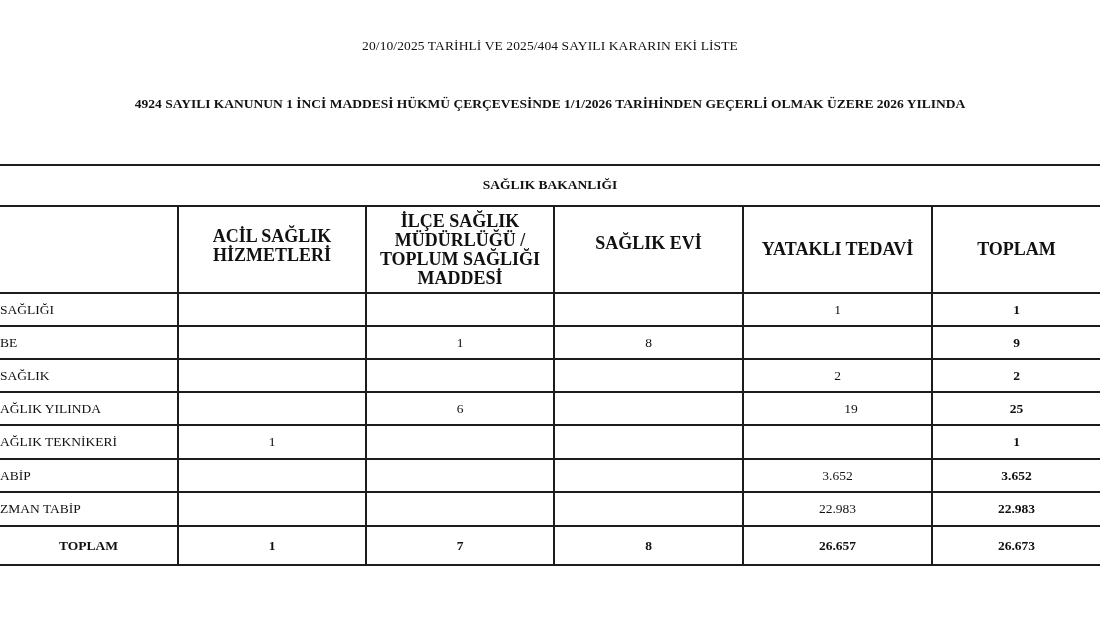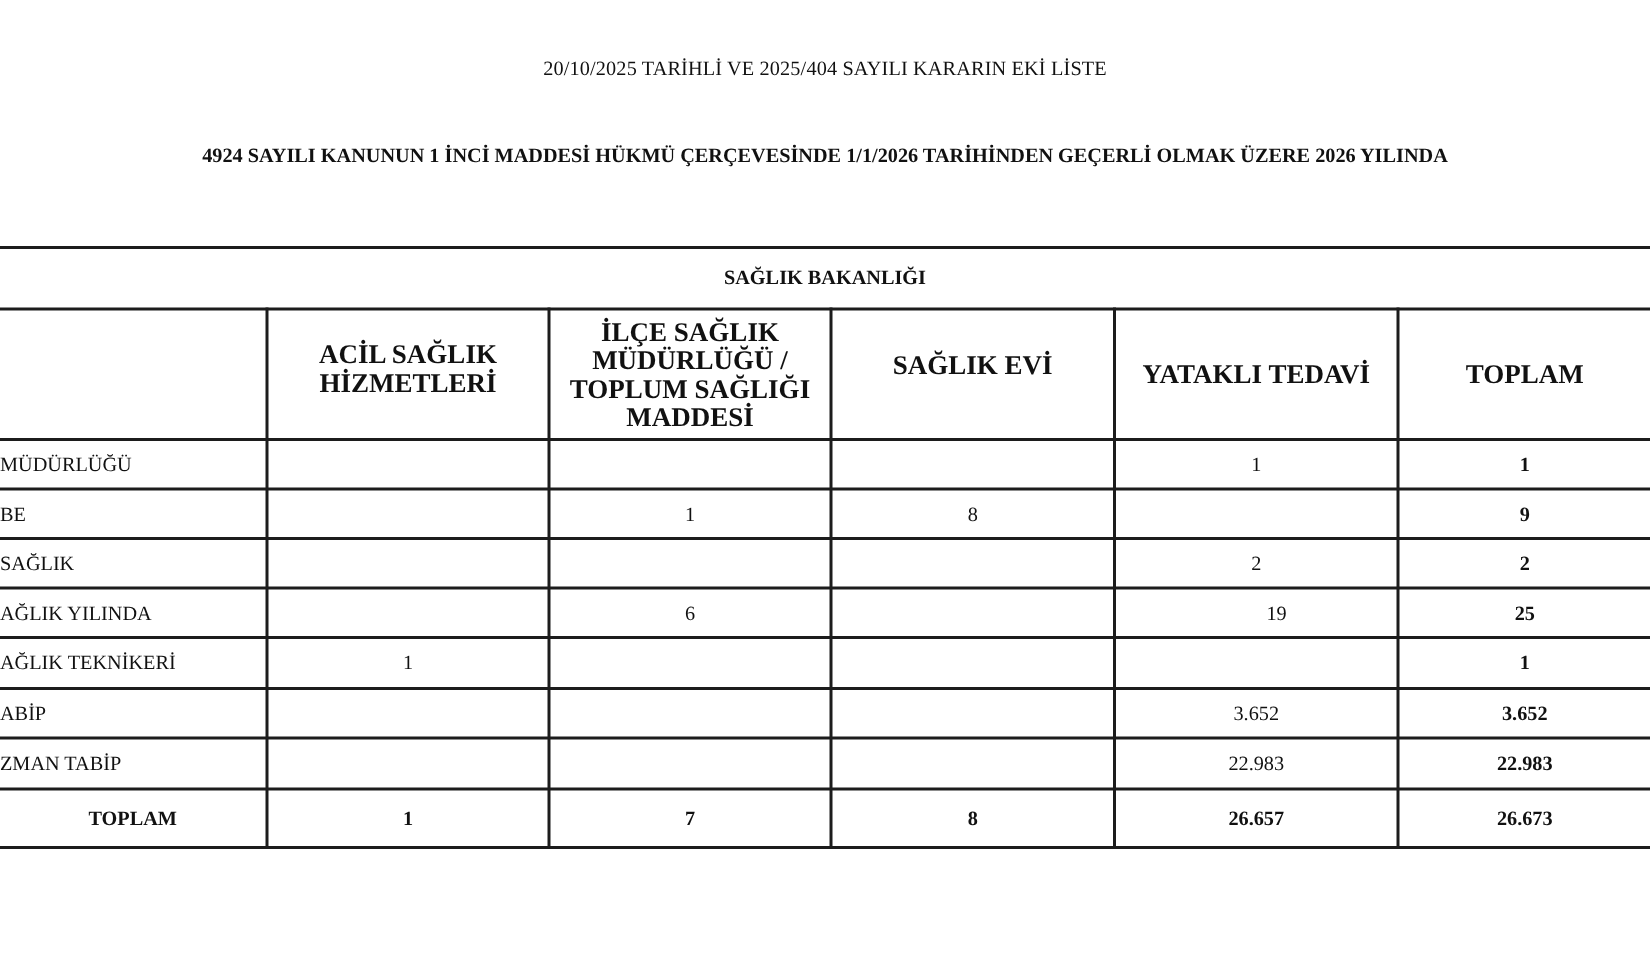--- a/index.html
+++ b/index.html
@@ -132,21 +132,21 @@
   <div class="cell hdr" style="left:555px;top:207px;width:187px;height:73px">
     <span>SAĞLIK EVİ</span>
   </div>
   <div class="cell hdr" style="left:744px;top:207px;width:187px;height:85px">
     <span>YATAKLI TEDAVİ</span>
   </div>
   <div class="cell hdr" style="left:933px;top:207px;width:167px;height:85px">
     <span>TOPLAM</span>
   </div>
 
-  <div class="rowlabel" style="top:294px;height:31px;width:177px;padding-left:0px">MÜDÜRLÜĞÜ</div>
+  <div class="rowlabel" style="top:294px;height:31px;width:177px;padding-left:0px">SAĞLIĞI</div>
   <div class="cell" style="left:179px;top:294px;width:186px;height:31px"></div>
   <div class="cell" style="left:367px;top:294px;width:186px;height:31px"></div>
   <div class="cell" style="left:555px;top:294px;width:187px;height:31px"></div>
   <div class="cell" style="left:744px;top:294px;width:187px;height:31px">1</div>
   <div class="cell bold" style="left:933px;top:294px;width:167px;height:31px">1</div>
 
   <div class="rowlabel" style="top:327px;height:31px;width:177px">BE</div>
   <div class="cell" style="left:179px;top:327px;width:186px;height:31px"></div>
   <div class="cell" style="left:367px;top:327px;width:186px;height:31px">1</div>
   <div class="cell" style="left:555px;top:327px;width:187px;height:31px">8</div>

